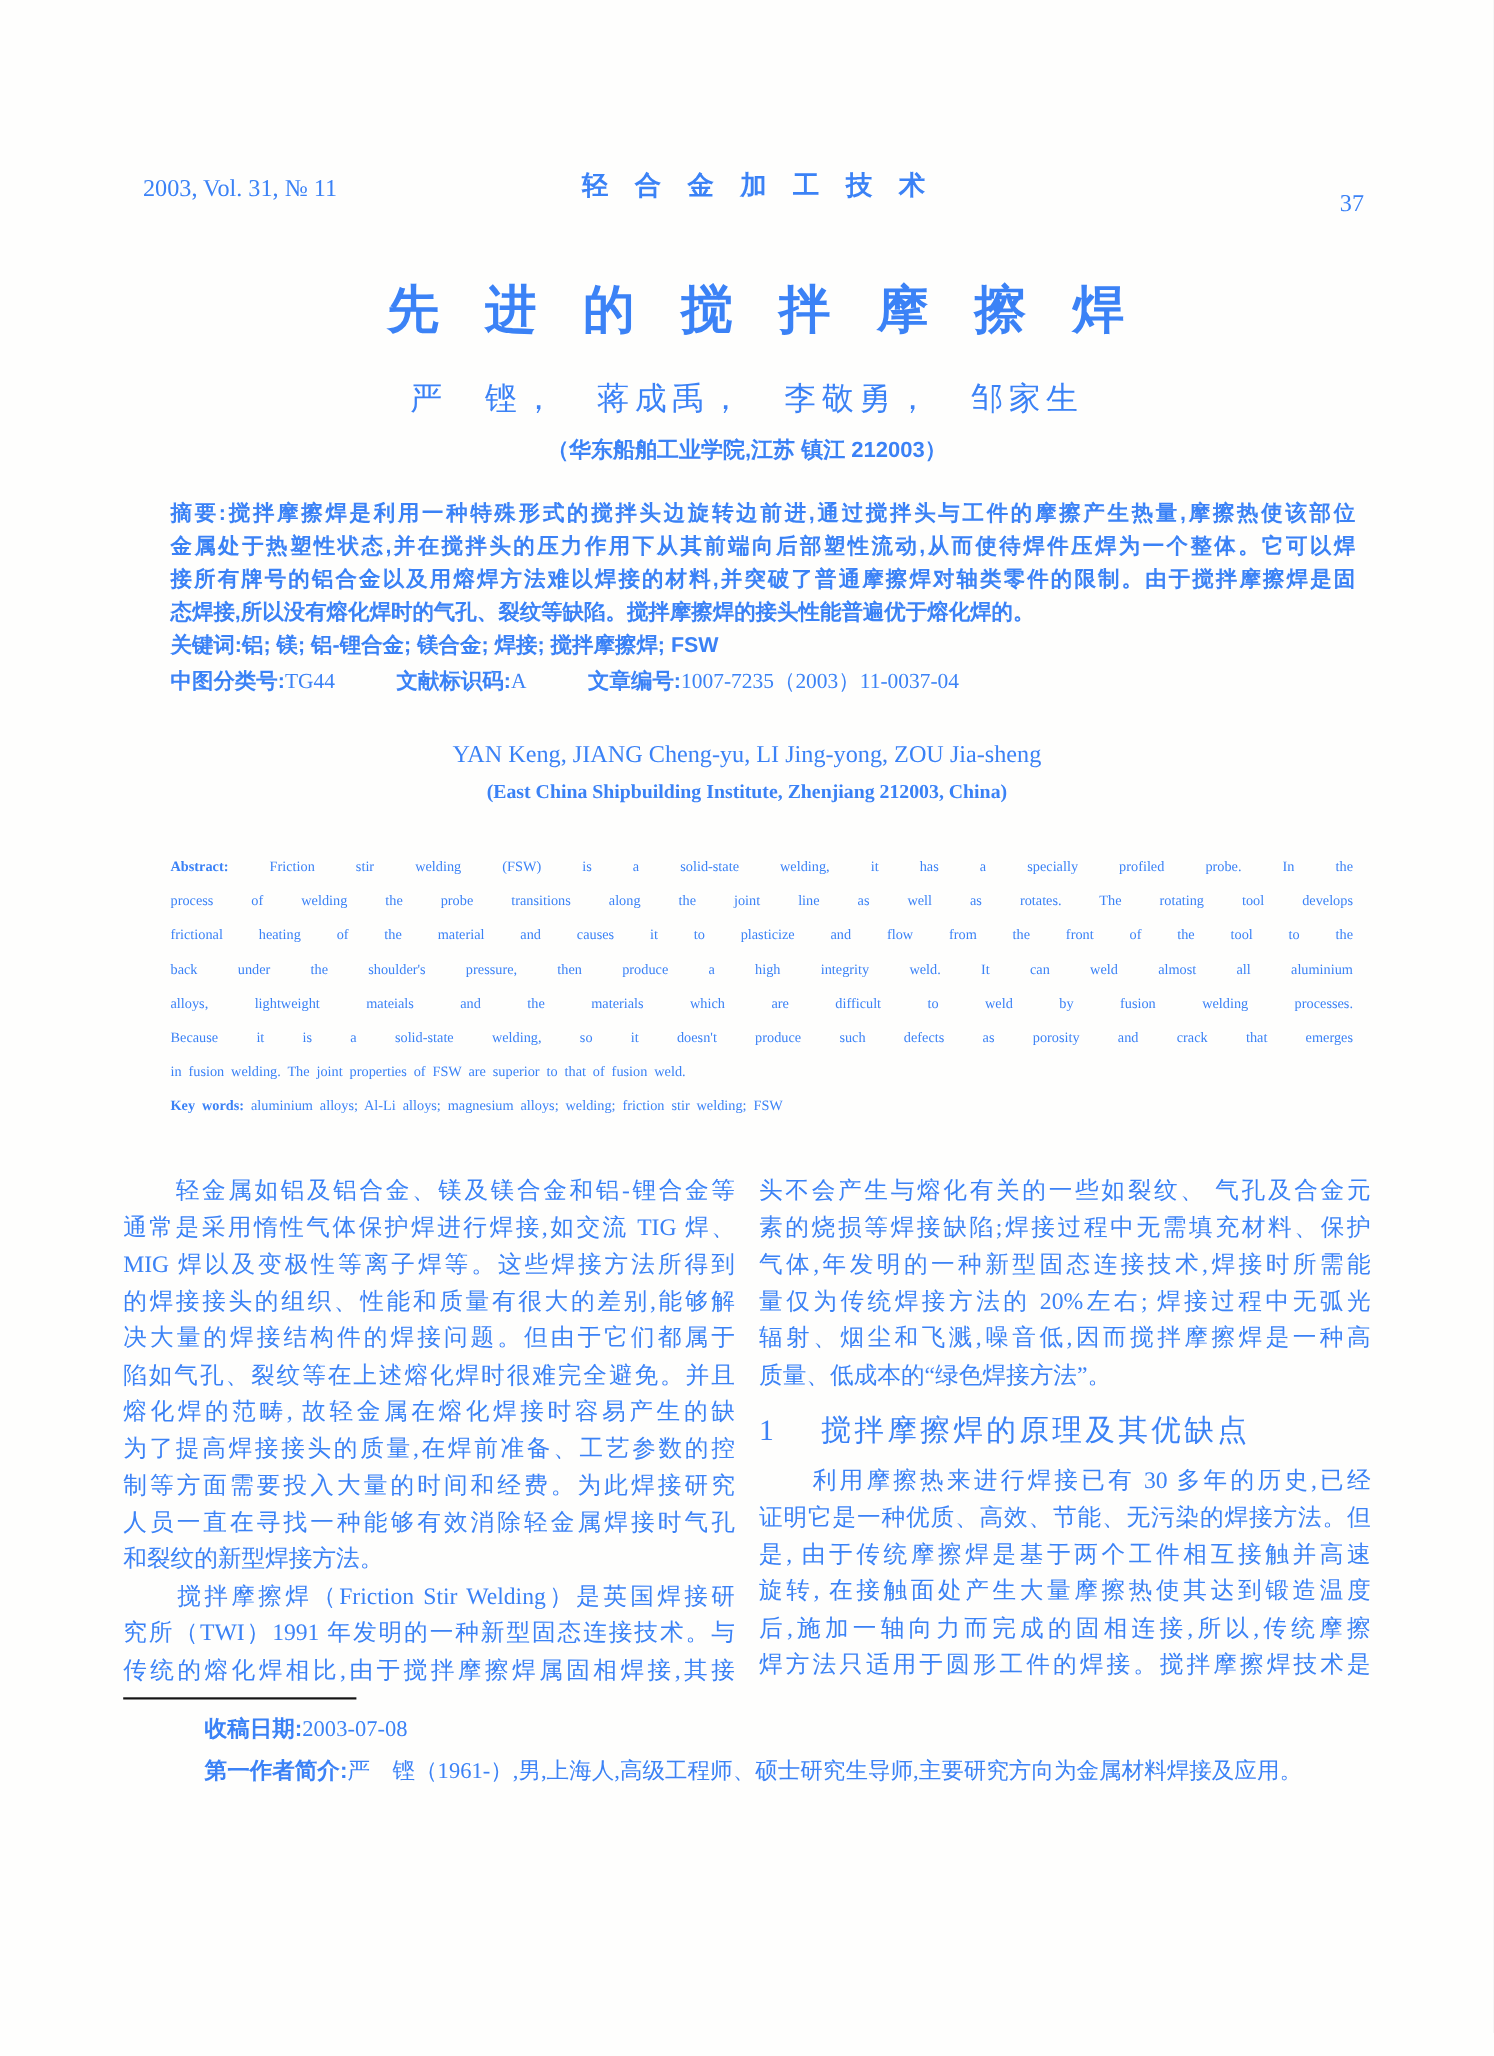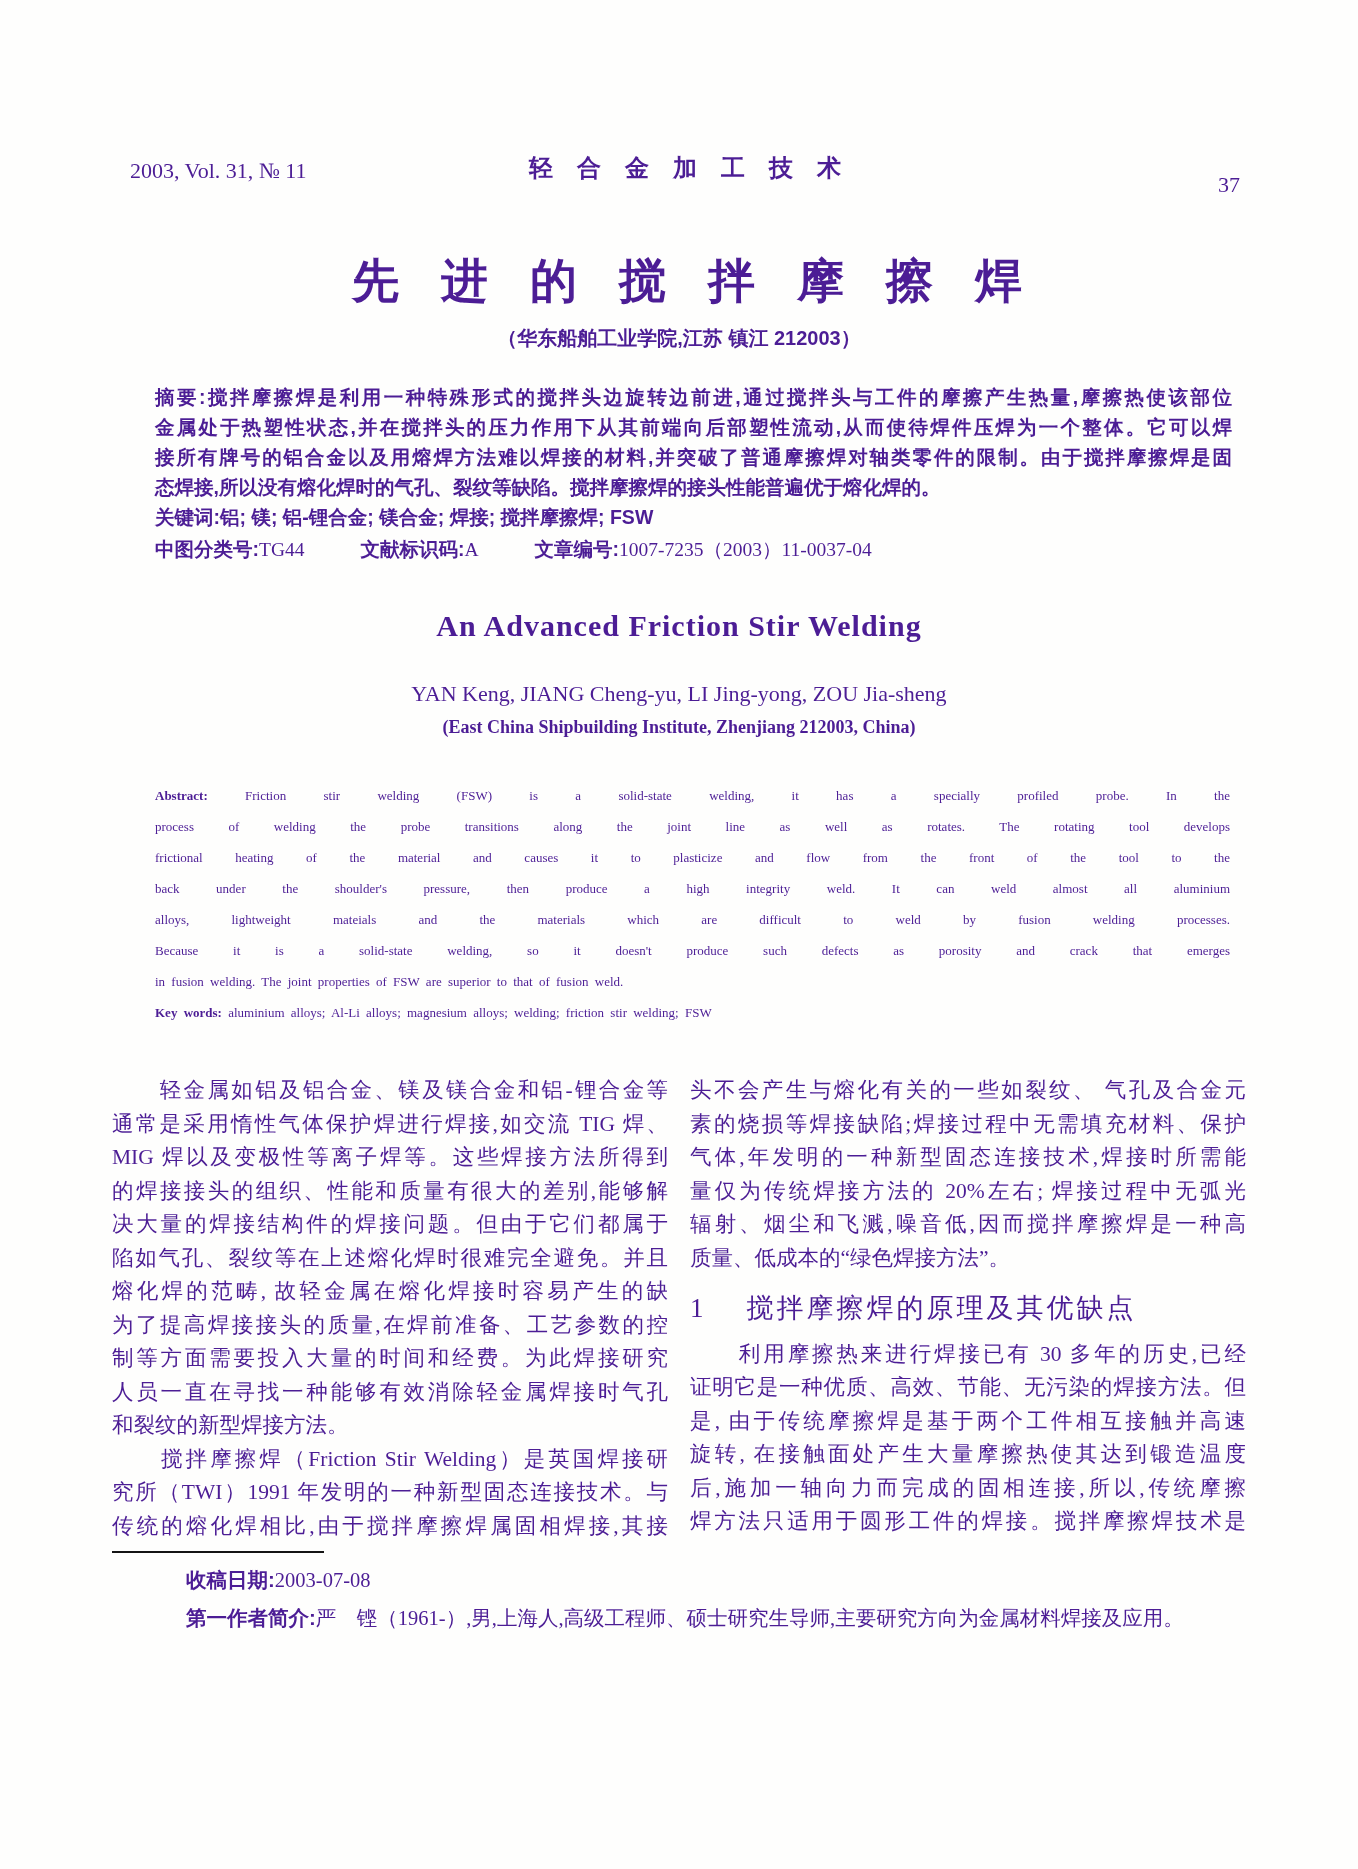--- a/index.html
+++ b/index.html
@@ -1,21 +1,21 @@
 <!DOCTYPE html>
 <html><head>
 <meta charset="utf-8">
 <style>
   html,body{margin:0;padding:0;background:#e8e8e8;}
   .page{
     position:relative;
     width:1358px;height:1869px;
     margin:0 auto;
     background:#fefefd;
-    color:#4c1d95;
+    color:#3b82f6;
     font-family:"Liberation Serif", serif;
     overflow:hidden;
   }
   
   .jheader{
     position:relative;
     margin:0 118px 0 130px;
     padding-top:150px;
     height:34px;
     font-size:22px;
@@ -96,39 +96,39 @@
 <div class="page">
 
   <div class="jheader">
     <span class="issue">2003, Vol. 31, № 11</span>
     <span class="jtitle">轻合金加工技术</span>
     <span class="pnum">37</span>
   </div>
 
   <h1 class="title-cn">先进的搅拌摩擦焊</h1>
 
+  <div class="authors-cn">严　铿，　蒋成禹，　李敬勇，　邹家生</div>
 
   <div class="affil-cn">（华东船舶工业学院,江苏 镇江 212003）</div>
 
   <section class="abstract-cn">
     <div>
         <div class="tl"><span class="b">摘要:</span>搅拌摩擦焊是利用一种特殊形式的搅拌头边旋转边前进,通过搅拌头与工件的摩擦产生热量,摩擦热使该部位</div>
         <div class="tl">金属处于热塑性状态,并在搅拌头的压力作用下从其前端向后部塑性流动,从而使待焊件压焊为一个整体。它可以焊</div>
         <div class="tl">接所有牌号的铝合金以及用熔焊方法难以焊接的材料,并突破了普通摩擦焊对轴类零件的限制。由于搅拌摩擦焊是固</div>
         <div class="tl tl-last">态焊接,所以没有熔化焊时的气孔、裂纹等缺陷。搅拌摩擦焊的接头性能普遍优于熔化焊的。</div>
       </div>
     <div class="tl-last">
       <span class="b">关键词:</span><span>铝; 镁; 铝-锂合金; 镁合金; 焊接; 搅拌摩擦焊; FSW</span>
     </div>
     <div class="meta">
       <span class="b">中图分类号:</span><span class="v">TG44</span><span class="b">文献标识码:</span><span class="v">A</span><span class="b">文章编号:</span><span class="v">1007-7235（2003）11-0037-04</span>
     </div>
   </section>
 
-  <h2 class="title-en">An Advanced Friction Stir Welding</h2>
 
   <div class="authors-en">YAN Keng, JIANG Cheng-yu, LI Jing-yong, ZOU Jia-sheng</div>
 
   <div class="affil-en">(East China Shipbuilding Institute, Zhenjiang 212003, China)</div>
 
   <section class="abstract-en">
     <div>
         <div class="tl"><span class="b">Abstract:</span> Friction stir welding (FSW) is a solid-state welding, it has a specially profiled probe. In the</div>
         <div class="tl">process of welding the probe transitions along the joint line as well as rotates. The rotating tool develops</div>
         <div class="tl">frictional heating of the material and causes it to plasticize and flow from the front of the tool to the</div>

